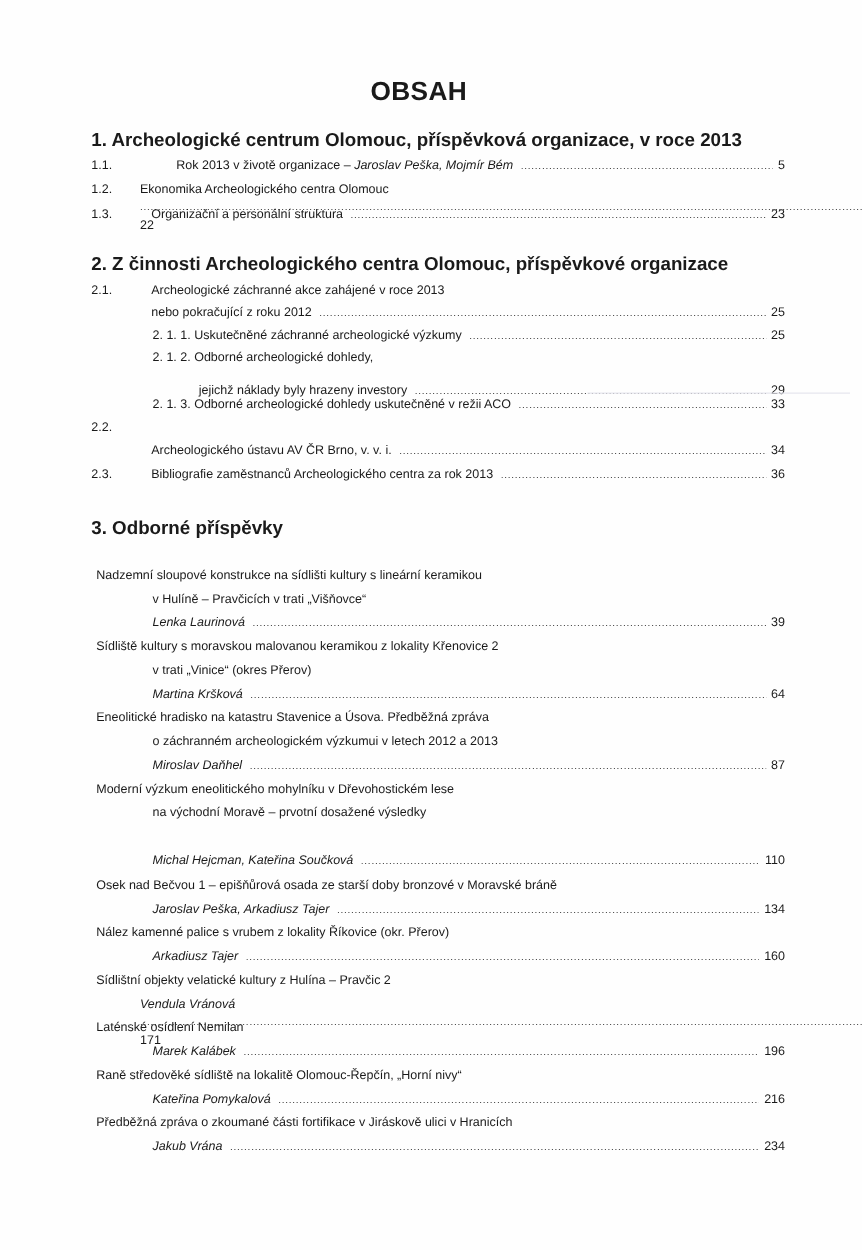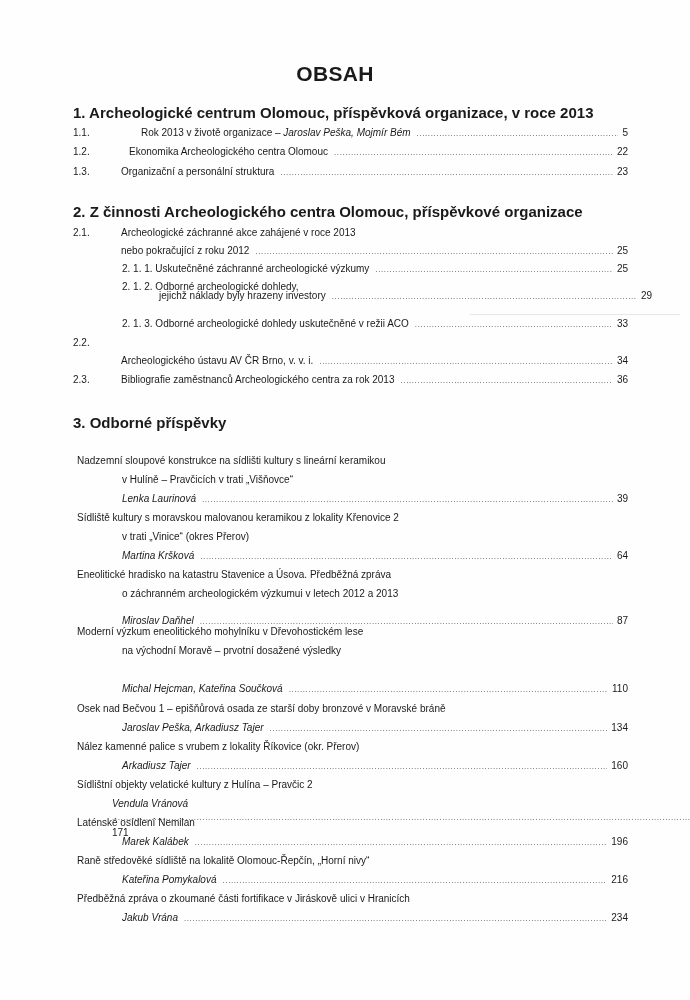--- a/index.html
+++ b/index.html
@@ -31,21 +31,21 @@
   <div class="line" style="top:123px;">
     <span class="num">1.1.</span>
     <span class="txt" style="left:121px;margin-left:20px;">
       <span class="t"><span>Rok 2013 v životě organizace – </span><span class="it">Jaroslav Peška, Mojmír Bém</span></span>
       <span class="dots"></span>
       <span class="pg">5</span>
     </span>
   </div>
   <div class="line" style="top:142px;">
     <span class="num">1.2.</span>
-    <span class="txt" style="left:129px;">
+    <span class="txt" style="left:106px;flex-direction:column;">
       <span class="t">Ekonomika Archeologického centra Olomouc</span>
       <span class="dots"></span>
       <span class="pg">22</span>
     </span>
   </div>
   <div class="line" style="top:162px;">
     <span class="num">1.3.</span>
     <span class="txt" style="left:121px;">
       <span class="t">Organizační a personální struktura</span>
       <span class="dots"></span>
@@ -73,21 +73,21 @@
       <span class="t"><span>2. 1. 1.</span> <span>Uskutečněné záchranné archeologické výzkumy</span></span>
       <span class="dots"></span>
       <span class="pg">25</span>
     </span>
   </div>
   <div class="line" style="top:277px;">
     <span class="txt nodots" style="left:122px;">
       <span class="t"><span>2. 1. 2.</span> <span>Odborné archeologické dohledy,</span></span>
     </span>
   </div>
-  <div class="line" style="top:286px;padding-left:24px;">
+  <div class="line" style="top:303px;">
     <span class="txt" style="left:159px;">
       <span class="t">jejichž náklady byly hrazeny investory</span>
       <span class="dots"></span>
       <span class="pg">29</span>
     </span>
   </div>
   <div class="artifact" style="left:470px; top:314px; width:210px;"></div>
   <div class="line" style="top:314px;">
     <span class="txt" style="left:122px;">
       <span class="t"><span>2. 1. 3.</span> <span>Odborné archeologické dohledy uskutečněné v režii ACO</span></span>
@@ -156,21 +156,21 @@
     <span class="txt nodots" style="left:77px;">
         <span class="t">Eneolitické hradisko na katastru Stavenice a Úsova. Předběžná zpráva</span>
       </span>
   </div>
   <div class="line" style="top:584px;">
     <span class="txt nodots" style="left:122px;">
         <span class="t">o záchranném archeologickém výzkumui v letech 2012 a 2013</span>
       </span>
   </div>
   <div class="line" style="top:603px;">
-    <span class="txt" style="left:122px;margin-top:8px;">
+    <span class="txt" style="left:122px;">
       <span class="t it">Miroslav Daňhel</span>
       <span class="dots"></span>
       <span class="pg">87</span>
     </span>
   </div>
 
   <div class="line" style="top:622px;">
     <span class="txt nodots" style="left:77px;">
         <span class="t">Moderní výzkum eneolitického mohylníku v Dřevohostickém lese</span>
       </span>

